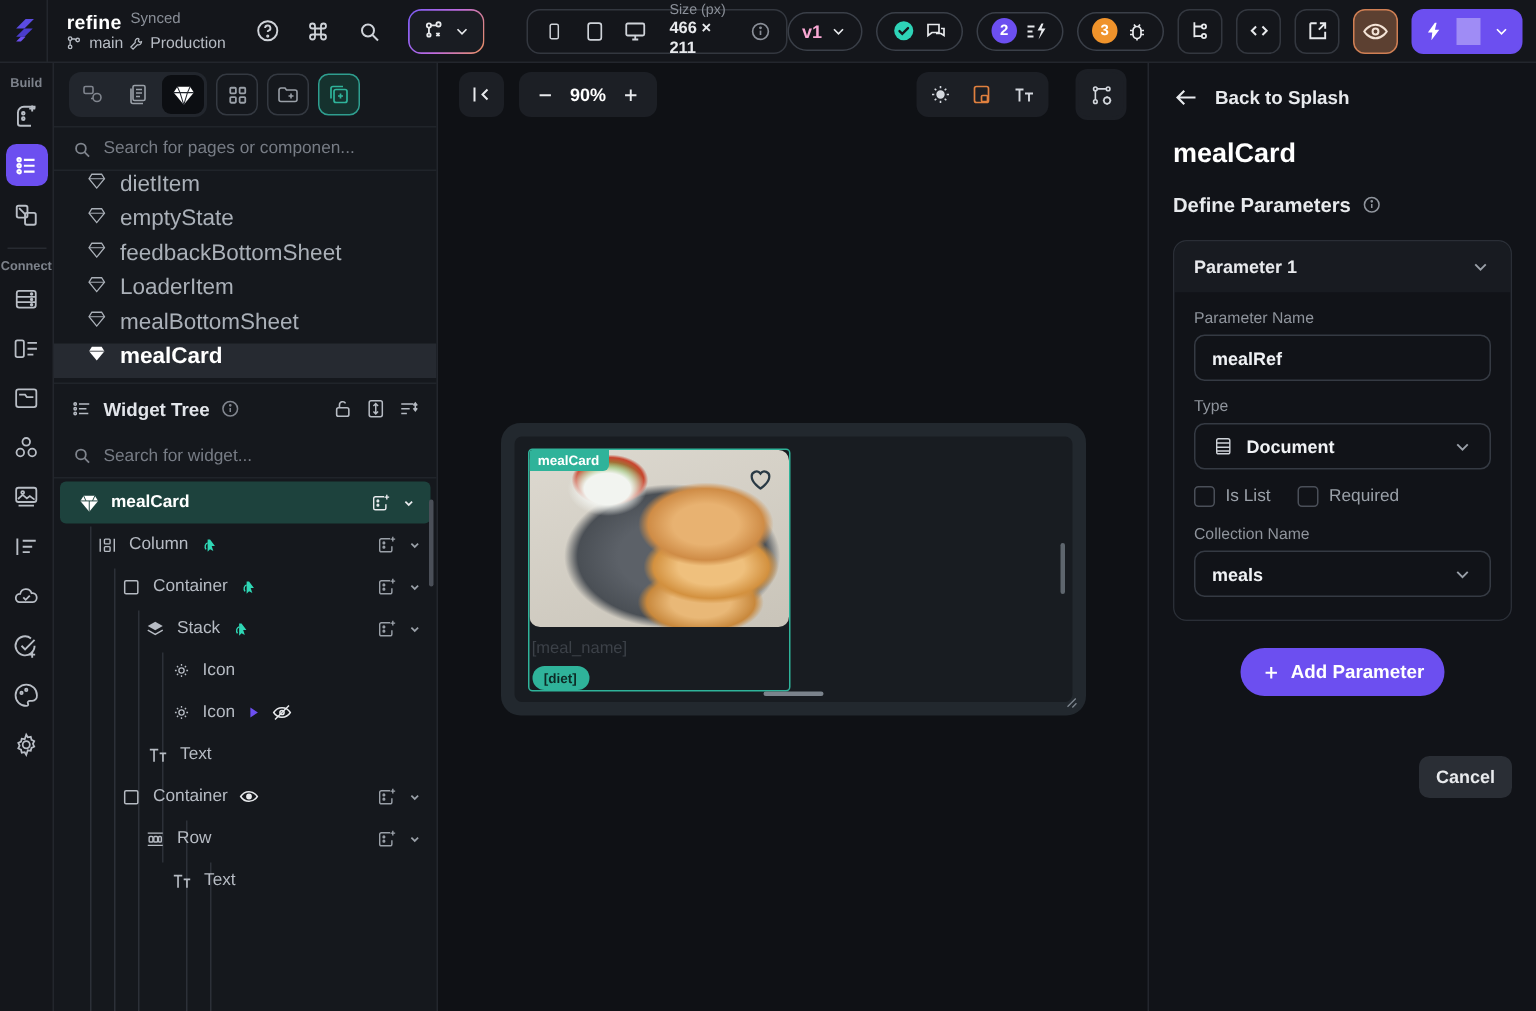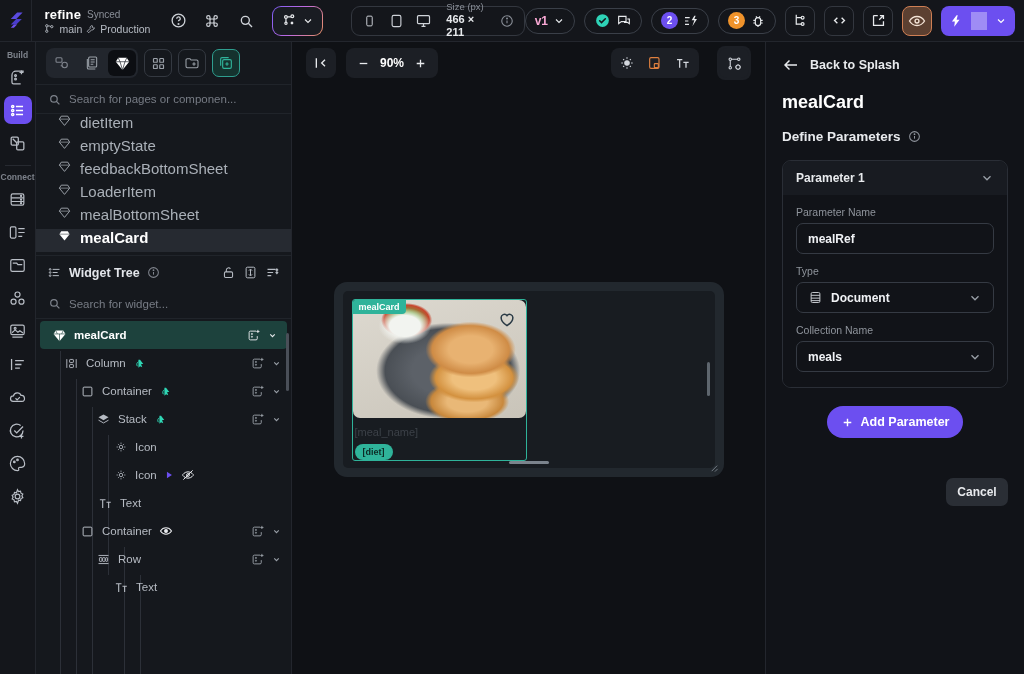--- a/index.html
+++ b/index.html
@@ -18,21 +18,21 @@
     background: #14161b;
     display: flex; align-items: center;
     border-bottom: 1px solid #23262d;
   }
   .logo-cell {
     width: 36px; height: 42px;
     display: flex; align-items: center; justify-content: center;
     border-right: 1px solid #23262d;
   }
   .brand { padding-left: 12px; display: flex; flex-direction: column; justify-content: center; }
-  .brand-row1 { display: flex; align-items: center; gap: 6px; }
+  .brand-row1 { display: flex; align-items: flex-start; gap: 6px; }
   .brand-name { font-size: 13px; font-weight: bold; color: #fff; letter-spacing: .2px; }
   .brand-sync { font-size: 10px; color: #8a8f98; }
   .brand-row2 { display: flex; align-items: center; gap: 4px; margin-top: 1px; }
   .brand-meta { font-size: 10.5px; color: #b7bcc4; }
   .tb-icons { display: flex; align-items: center; gap: 14px; margin-left: 18px; }
   .tb-ic { width: 20px; height: 20px; display: flex; align-items: center; justify-content: center; cursor: pointer; }
   .pill {
     height: 26px; border: 1px solid #3a3f48; border-radius: 13px;
     display: flex; align-items: center; justify-content: center; gap: 5px;
     padding: 0 9px; cursor: pointer;
@@ -949,20 +949,30 @@
             <svg width="15" height="15" viewBox="0 0 24 24" fill="none" stroke="#cfd3d9" stroke-width="1.5">
                 <rect x="5" y="4" width="14" height="16" rx="2"></rect>
                 <path d="M5 8.5h14M5 13h14M5 17h14"></path>
               </svg>
             <span>Document</span>
             <svg class="chev" width="14" height="14" viewBox="0 0 24 24" fill="none" stroke="#9aa0a8" stroke-width="2.2">
                 <path d="M6 9l6 6 6-6"></path>
               </svg>
           </div>
 
+          <div class="checks">
+            <div class="chk">
+              <div class="box"></div>
+              <span>Is List</span>
+            </div>
+            <div class="chk">
+              <div class="box"></div>
+              <span>Required</span>
+            </div>
+          </div>
 
           <div class="flabel">Collection Name</div>
           <div class="field" style="margin-bottom:0">
             <span>meals</span>
             <svg class="chev" width="14" height="14" viewBox="0 0 24 24" fill="none" stroke="#9aa0a8" stroke-width="2.2">
                 <path d="M6 9l6 6 6-6"></path>
               </svg>
           </div>
         </div>
       </div>

